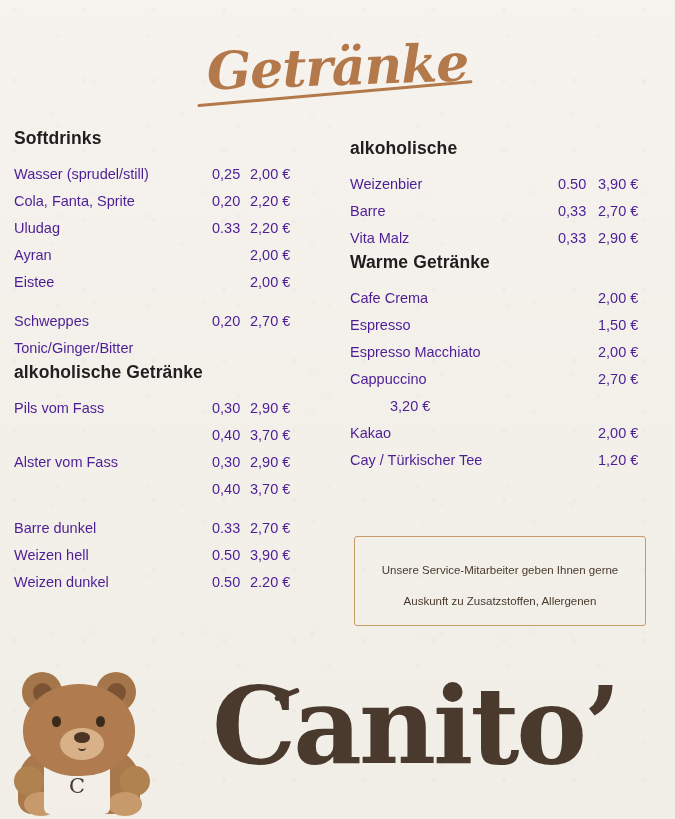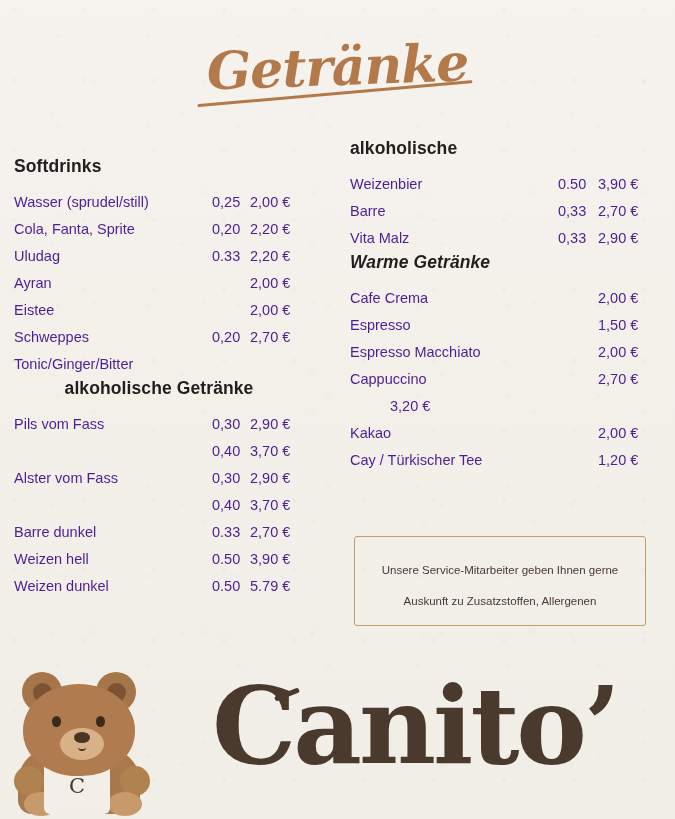--- a/index.html
+++ b/index.html
@@ -47,46 +47,46 @@
     left: 196px;
     top: 56px;
     width: 276px;
     height: 3px;
     background: #b4794a;
     transform: rotate(-3deg);
     border-radius: 2px;
   }
 
   
-  .col-left  { position: absolute; left: 14px;  top: 156px; width: 290px; }
+  .col-left  { position: absolute; left: 14px;  top: 128px; width: 290px; }
   .col-right { position: absolute; left: 350px; top: 138px; width: 300px; }
 
   h2.section {
     font-size: 17.5px;
     font-weight: bold;
     color: #1f1f1f;
     margin: 0 0 12px 0;
     letter-spacing: 0.1px;
   }
-  .sp-1 { margin-top: 30px; text-align: center; }
-  .sp-2 { margin-top: 26px; font-style: italic; }
+  .sp-1 { margin-top: 30px; }
+  .sp-2 { margin-top: 26px; }
 
   ul.items { list-style: none; margin: 0; padding: 0; }
   ul.items li {
     display: flex;
     align-items: baseline;
     font-size: 14.5px;
     line-height: 27px;
     color: #4c1d95;
     white-space: nowrap;
   }
   .nm  { flex: 1 1 auto; }
   .sz  { width: 40px; text-align: left; }
   .pr  { width: 52px; text-align: left; }
-  li.gap { }
+  li.gap { margin-top: 12px; }
 
   
   .col-left .sz  { width: 38px; }
   .col-left .pr  { width: 54px; }
   .col-right .sz { width: 40px; }
   .col-right .pr { width: 52px; }
 
   
   .notice {
     position: absolute;
@@ -299,21 +299,21 @@
         <span class="pr">2,70 €</span>
       </li>
       <li>
         <span class="nm">Weizen hell</span>
         <span class="sz">0.50</span>
         <span class="pr">3,90 €</span>
       </li>
       <li>
         <span class="nm">Weizen dunkel</span>
         <span class="sz">0.50</span>
-        <span class="pr">5.79 €</span>
+        <span class="pr">2.20 €</span>
       </li>
     </ul>
   </div>
 
   <div class="col-right">
 
     <h2 class="section">alkoholische</h2>
     <ul class="items">
       <li>
         <span class="nm">Weizenbier</span>

